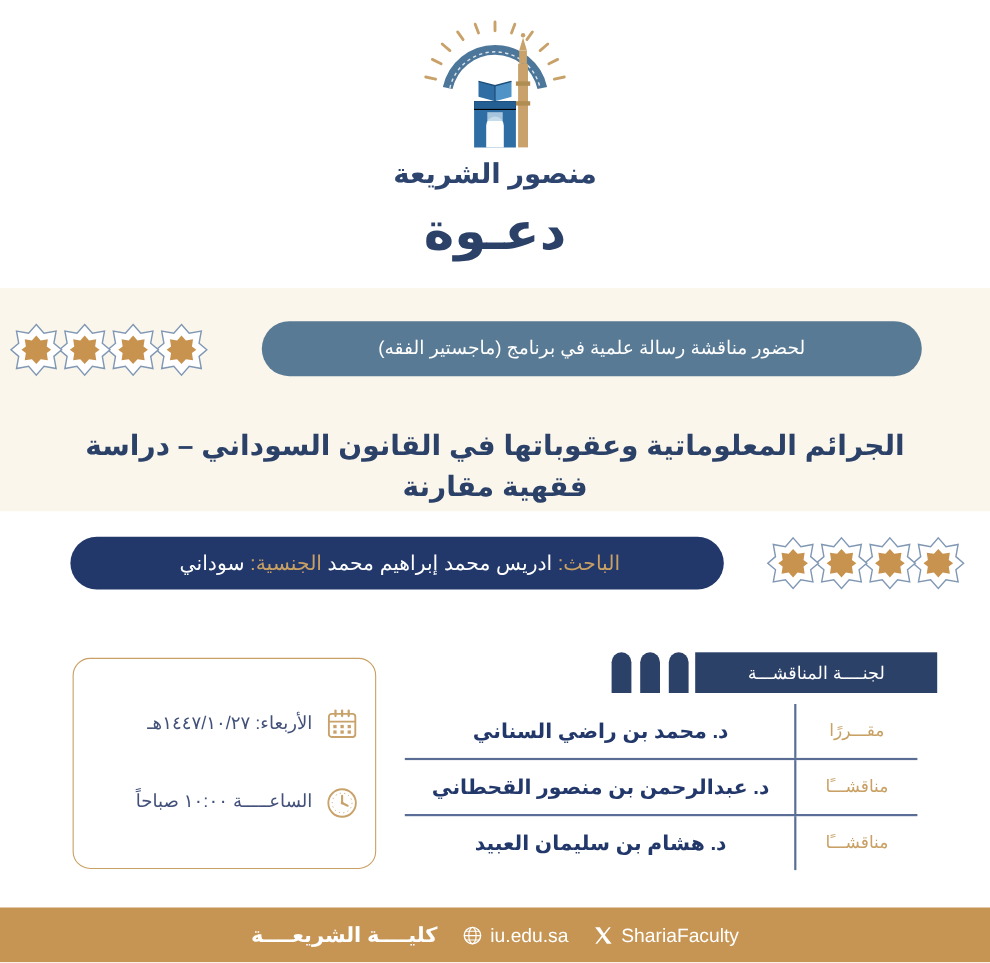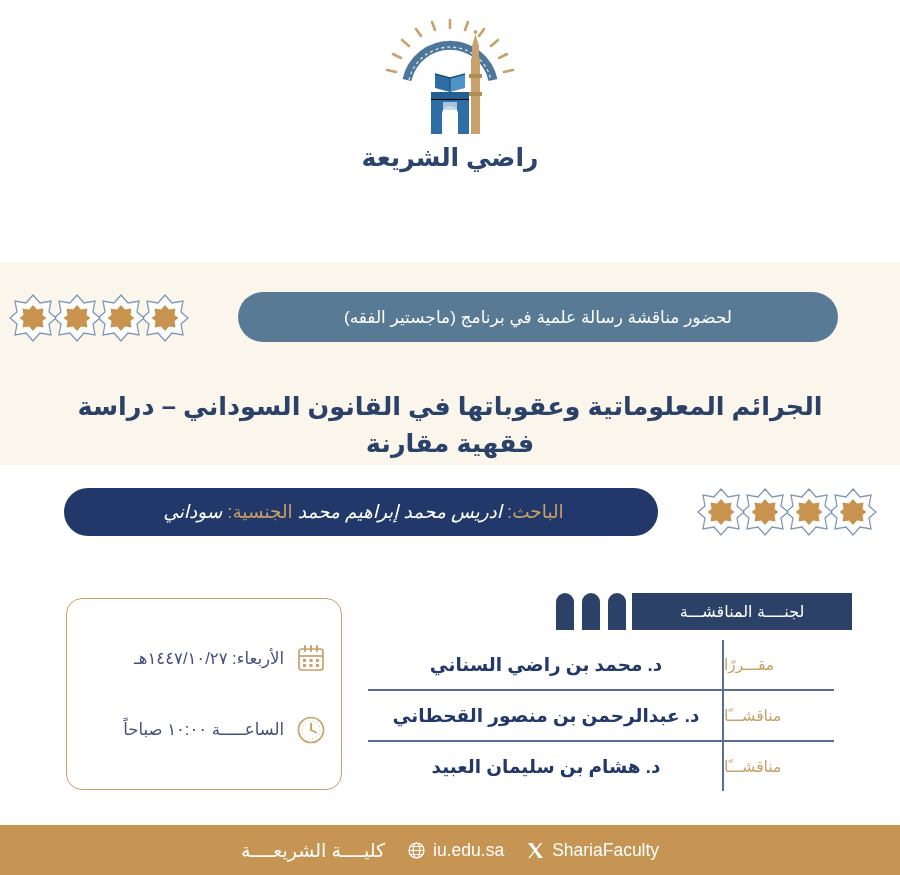--- a/index.html
+++ b/index.html
@@ -131,21 +131,21 @@
     height: 48px;
     border-radius: 25px;
     background: #22386a;
     display: flex;
     align-items: center;
     justify-content: center;
     font-size: 18.5px;
     white-space: nowrap;
   }
   .pill-researcher .lbl { color: #c9a063; }
-  .pill-researcher .val { color: #ffffff; font-style: italic; }
+  .pill-researcher .val { color: #ffffff; }
 
   
   .comm-header {
     position: absolute;
     left: 632px;
     top: 593px;
     width: 220px;
     height: 37px;
     background: #2b4168;
     color: #ffffff;
@@ -177,21 +177,21 @@
   .comm-row {
     position: relative;
     height: 49px;
     display: flex;
     align-items: center;
     border-bottom: 2px solid #5a6e95;
   }
   .comm-row.last { border-bottom: none; }
   .comm-role {
     width: 110px;
-    text-align: left;
+    text-align: center;
     font-size: 15.5px;
     color: #c9a063;
     letter-spacing: 0.5px;
     flex: 0 0 110px;
   }
   .comm-divider {
     position: absolute;
     right: 110px;
     top: 0;
     width: 2px;
@@ -246,21 +246,21 @@
     height: 50px;
     background: #c69553;
     display: flex;
     align-items: center;
     justify-content: center;
     gap: 22px;
   }
   .footer-ar {
     color: #ffffff;
     font-size: 19px;
-    font-weight: normal;
+    font-weight: bold;
     letter-spacing: 0.5px;
     text-align: right;
   }
   .footer-item {
     display: flex;
     align-items: center;
     gap: 7px;
     direction: ltr;
   }
   .footer-item .txt {
@@ -317,23 +317,24 @@
         <g>
           <rect x="96" y="40" width="9" height="76" fill="#c8a26a"></rect>
           <rect x="94" y="56" width="13" height="4" fill="#b08e53"></rect>
           <rect x="94" y="74" width="13" height="4" fill="#b08e53"></rect>
           <rect x="97" y="28" width="7" height="12" fill="#c8a26a"></rect>
           <path d="M100.5,16 L104,28 L97,28 Z" fill="#c8a26a"></path>
           <circle cx="100.5" cy="14" r="2" fill="#c8a26a"></circle>
         </g>
       </svg>
     </div>
-    <div class="logo-ar">راضي الشريعة</div>
-  </div>
-
+    <div class="logo-ar">منصور الشريعة</div>
+  </div>
+
+  <div class="dawah">دعـوة</div>
 
   <div class="ornaments orn-left">
     <svg class="star8" viewBox="0 0 50 50">
         <g>
           <path d="M25 2 L32 10 L43 8 L41 19 L48 25 L41 31 L43 42 L32 40 L25 48 L18 40 L7 42 L9 31 L2 25 L9 19 L7 8 L18 10 Z" fill="#ffffff" stroke="#8098b4" stroke-width="1.3"></path>
           <path d="M25 12 L29 16.5 L35.5 15.5 L34.5 22 L38.5 25 L34.5 28 L35.5 34.5 L29 33.5 L25 38 L21 33.5 L14.5 34.5 L15.5 28 L11.5 25 L15.5 22 L14.5 15.5 L21 16.5 Z" fill="#c8934f"></path>
         </g>
       </svg>
     <svg class="star8" viewBox="0 0 50 50">
         <g>

